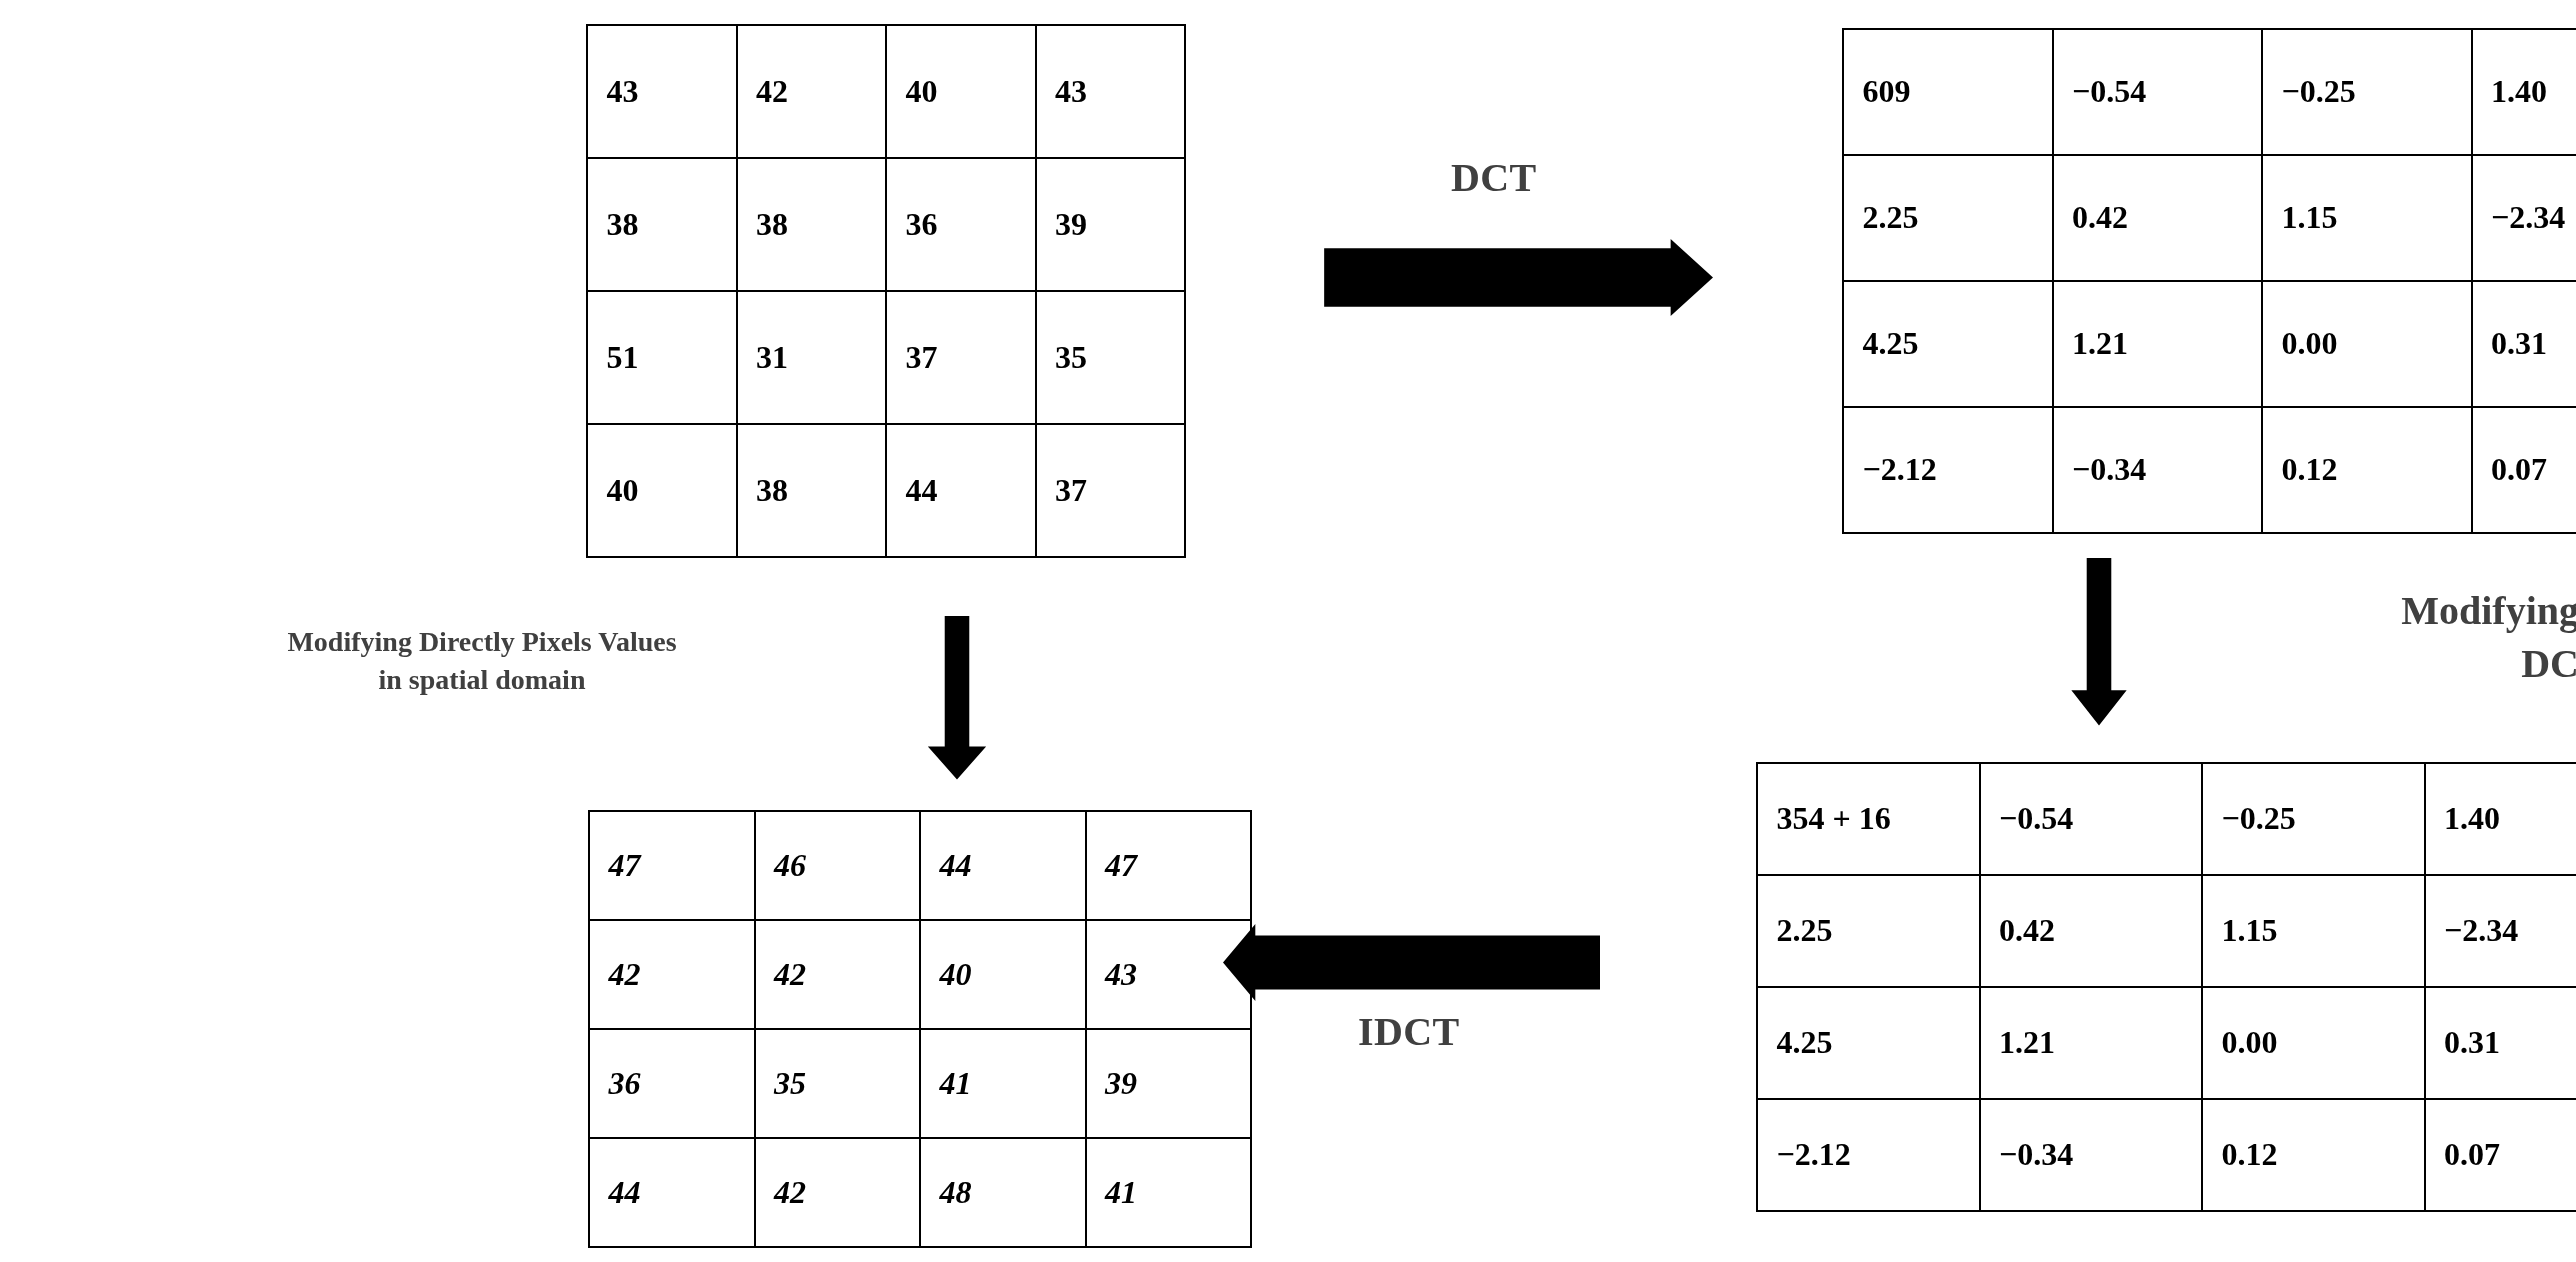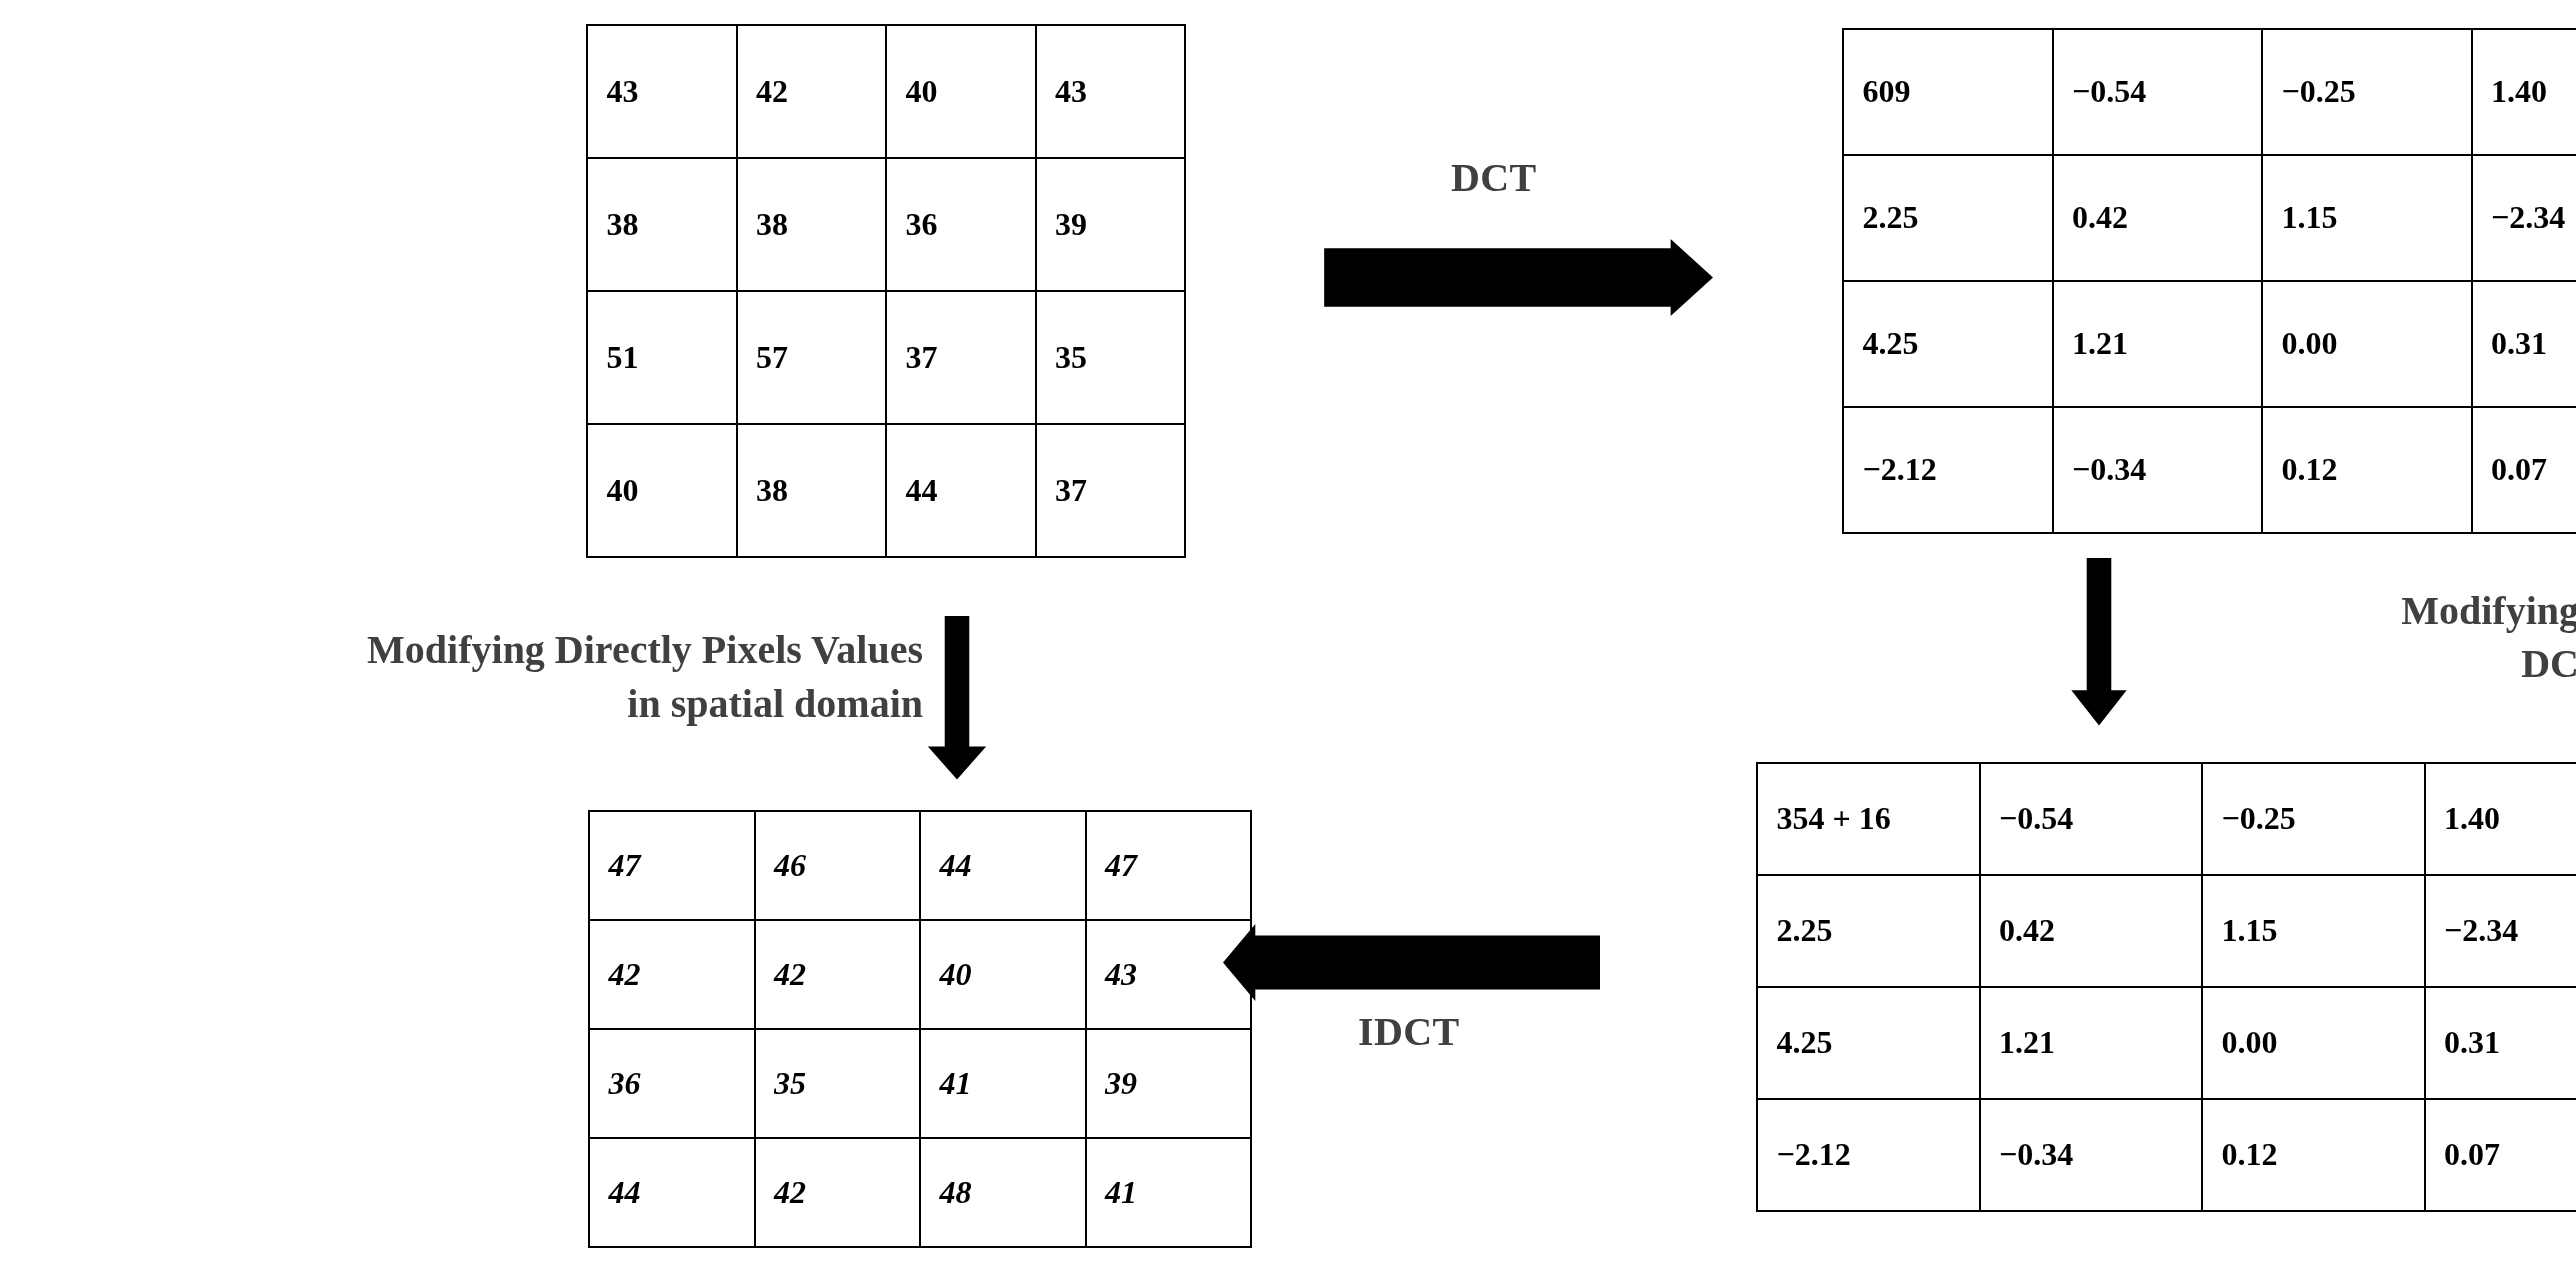--- a/index.html
+++ b/index.html
@@ -65,23 +65,23 @@
   }
   #label-modifying-dc {
     left: 2217px;  top: 585px;
     font-size: 40px;
     text-align: right;
     line-height: 1.32;
     white-space: normal;
     width: 323px;
   }
   #label-spatial {
-    left: 14px;    top: 623px;
-    font-size: 40px;
-    text-align: right;
+    left: 8px;    top: 623px;
+    font-size: 28px;
+    text-align: center;
     line-height: 1.34;
     white-space: normal;
     width: 870px;
   }
   .label .line2 { display: block; }
 
   
   .arrow { position: absolute; }
   #arrow-dct        { left: 1285px; top: 239px;  }
   #arrow-idct       { left: 1184px; top: 924px; }
@@ -102,21 +102,21 @@
         <td>43</td>
       </tr>
       <tr>
         <td>38</td>
         <td>38</td>
         <td>36</td>
         <td>39</td>
       </tr>
       <tr>
         <td>51</td>
-        <td>57</td>
+        <td>31</td>
         <td>37</td>
         <td>35</td>
       </tr>
       <tr>
         <td>40</td>
         <td>38</td>
         <td>44</td>
         <td>37</td>
       </tr>
     </tbody>

